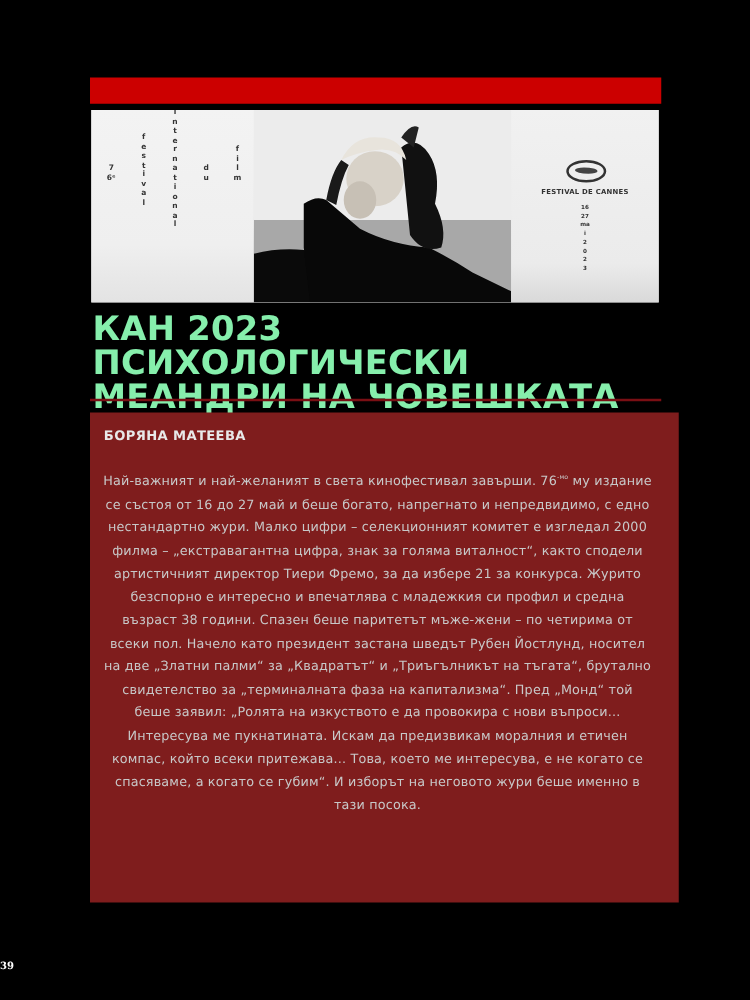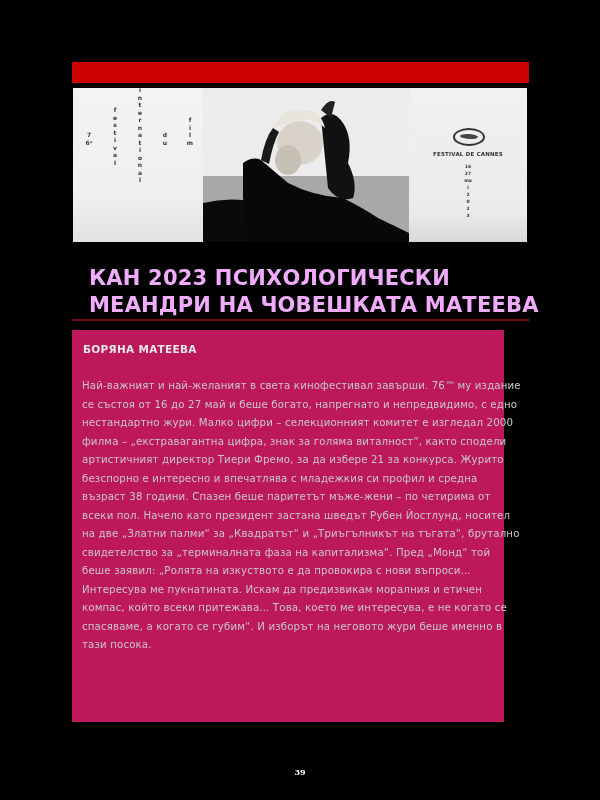--- a/index.html
+++ b/index.html
@@ -42,41 +42,41 @@
     .cannes-text {
       position: absolute; left: 0; width: 118px; top: 63px; text-align: center;
       font-size: 5.5px; font-weight: bold; color: #333; letter-spacing: 0.2px;
     }
     .cannes-date {
       position: absolute; left: 55px; top: 75px; width: 8px; text-align: center;
       font-size: 4.5px; font-weight: bold; color: #333; line-height: 7px; word-break: break-all;
     }
     .headline {
       position: absolute; left: 74px; top: 250px; width: 460px;
-      color: #f0abfc; font-family: "DejaVu Sans", sans-serif; font-weight: bold;
-      font-size: 21px; line-height: 27px; letter-spacing: 0.2px; margin: 15px;
+      color: #86efac; font-family: "DejaVu Sans", sans-serif; font-weight: bold;
+      font-size: 27px; line-height: 27px; letter-spacing: 0.2px; margin: 0;
     }
     .divider {
       position: absolute; left: 72px; top: 319px; width: 457px; height: 2px; background: #7a0f14;
     }
     .panel {
-      position: absolute; left: 72px; top: 330px; width: 432px; height: 392px; background: #be185d;
+      position: absolute; left: 72px; top: 330px; width: 471px; height: 392px; background: #7f1d1d; text-align: center;
     }
     .author {
       position: absolute; left: 11px; top: 13px; color: #e8e8e8;
       font-family: "DejaVu Sans", sans-serif; font-weight: bold; font-size: 10.5px; letter-spacing: 0.3px;
     }
     .body-text {
       position: absolute; left: 10px; top: 43px; width: 440px; color: #c8c8c8;
       font-family: "DejaVu Sans", sans-serif; font-size: 10.2px; line-height: 18.5px; letter-spacing: 0.15px;
     }
     .body-text p { margin: 0 0 4px 0; }
     .body-text sup { font-size: 5px; vertical-align: 5px; }
     .page-num {
-      position: absolute; left: 0; width: 600px; top: 767px; text-align: center;
+      position: absolute; left: 0; width: 600px; top: 767px; text-align: left;
       color: #fff; font-family: "DejaVu Serif", serif; font-weight: bold; font-size: 8px;
     }
   </style>
 </head>
 <body>
 
 <div class="red-bar"></div>
 
 <div class="banner">
   <div class="banner-left">

